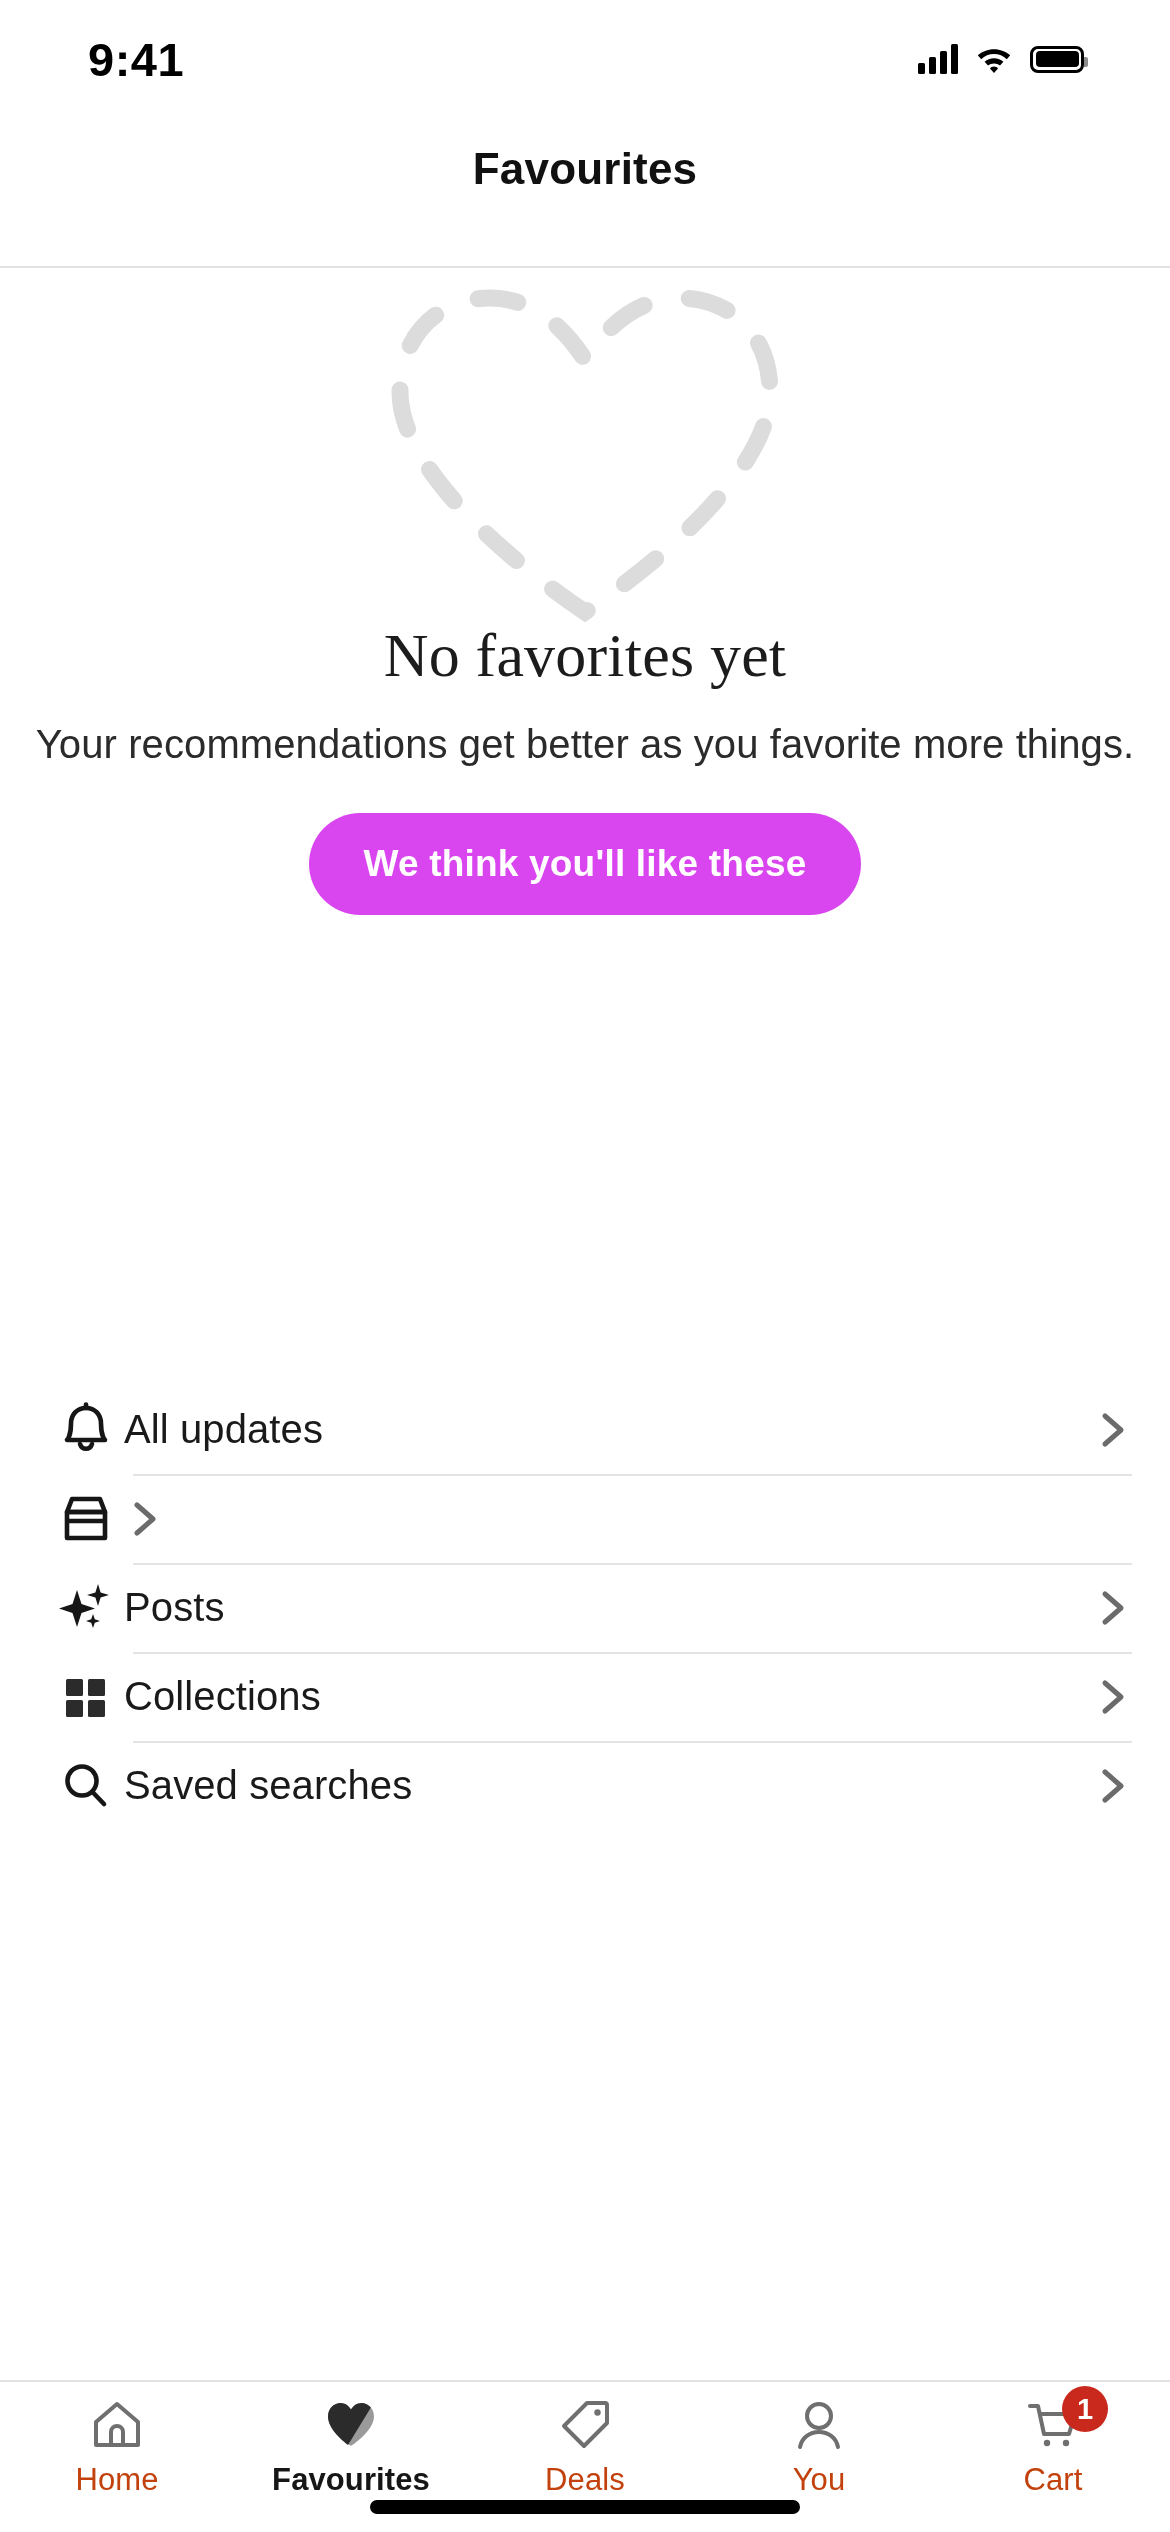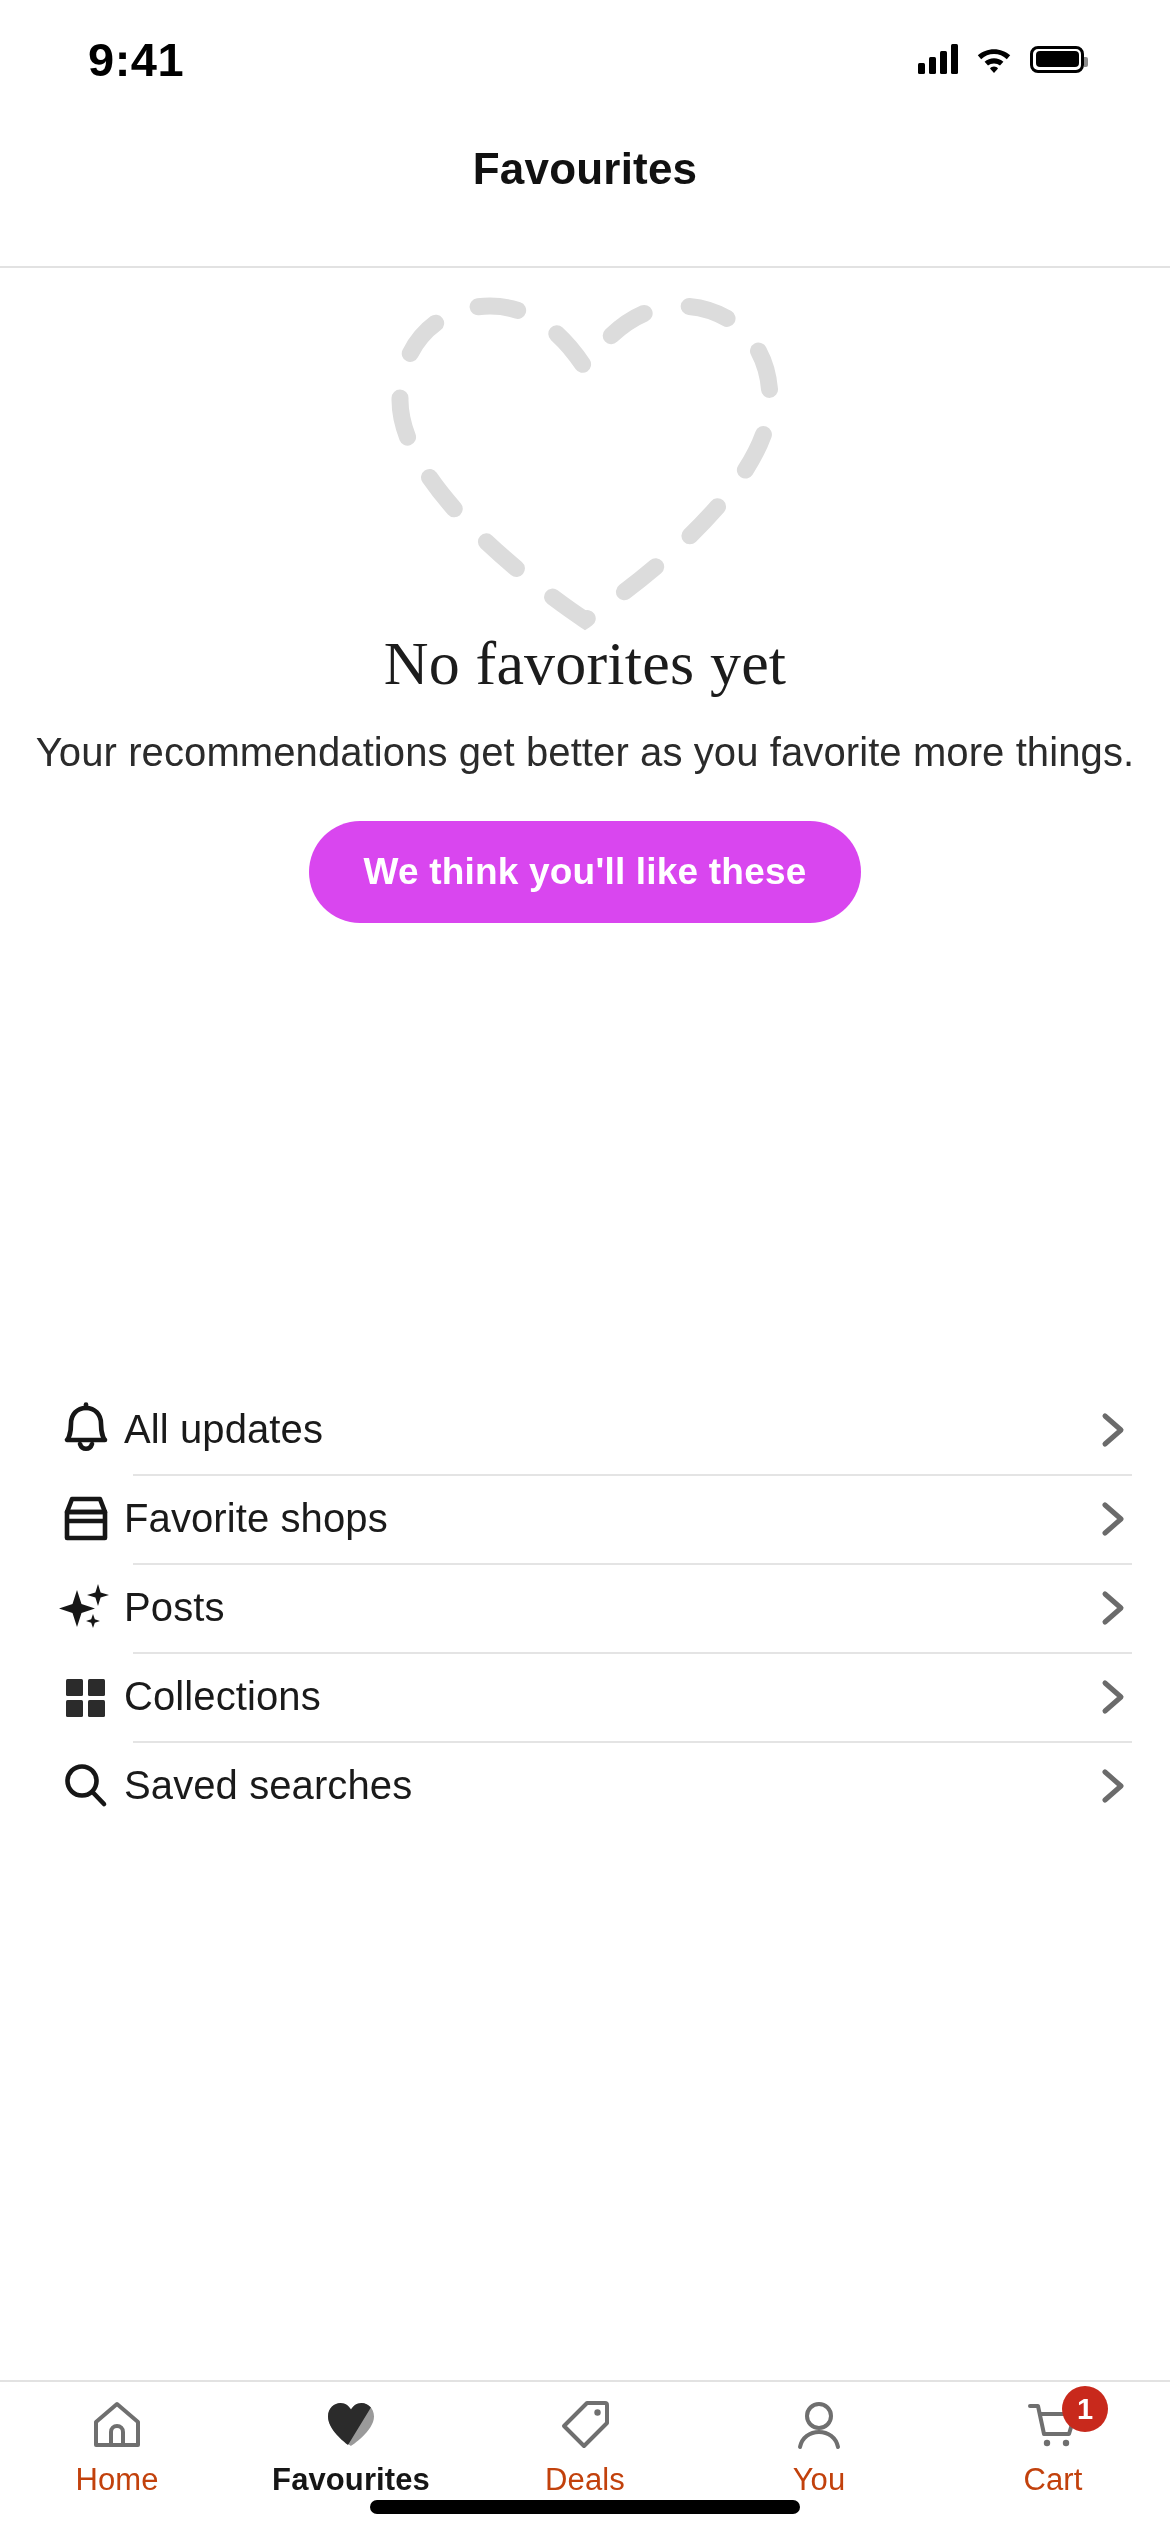--- a/index.html
+++ b/index.html
@@ -36,21 +36,21 @@
 
   
   .navbar {
     position:absolute; top:100px; left:0; width:1170px; height:168px;
     border-bottom:2px solid #e2e2e2;
     display:flex; align-items:flex-start; justify-content:center;
   }
   .nav-title { font-size:44px; font-weight:700; color:#111; letter-spacing:.2px; padding-top:44px; }
 
   
-  .empty { position:absolute; top:276px; left:0; width:1170px; text-align:center; }
+  .empty { position:absolute; top:268px; left:0; width:1170px; text-align:center; }
   .heart-wrap { height:330px; display:flex; align-items:center; justify-content:center; padding-top:48px; }
   .empty-title {
     font-family:"Liberation Serif", serif;
     font-size:62px; font-weight:400; color:#1c1c1c;
     margin-top:22px; letter-spacing:.2px;
   }
   .empty-sub {
     font-size:40px; color:#2b2b2b; line-height:1.25;
     margin-top:28px; letter-spacing:.1px;
   }
@@ -166,21 +166,20 @@
 
     <div class="row">
       <span class="row-icon">
         <svg width="62" height="62" viewBox="0 0 62 62" fill="none" stroke="#161616" stroke-width="4.6" stroke-linejoin="round">
           <path d="M12 24 L17 11 L45 11 L50 24 Z"></path>
           <path d="M12 24 h38 v26 h-38 z"></path>
           <path d="M12 33 h38"></path>
           <path d="M12 24 a7 7 0 0 0 9.5 0 a7 7 0 0 0 9.5 0 a7 7 0 0 0 9.5 0 a7 7 0 0 0 9.5 0" fill="#161616" stroke="none"></path>
         </svg>
       </span>
-      <span class="row-label">Favorite shops</span>
       <span class="chev">
         <svg width="40" height="40" viewBox="0 0 40 40" fill="none" stroke="#6b6b6b" stroke-width="5" stroke-linecap="round" stroke-linejoin="round">
             <path d="M13 6 L29 20 L13 34"></path>
           </svg>
       </span>
     </div>
 
     <div class="row">
       <span class="row-icon">
         <svg width="62" height="62" viewBox="0 0 62 62" fill="#161616">

